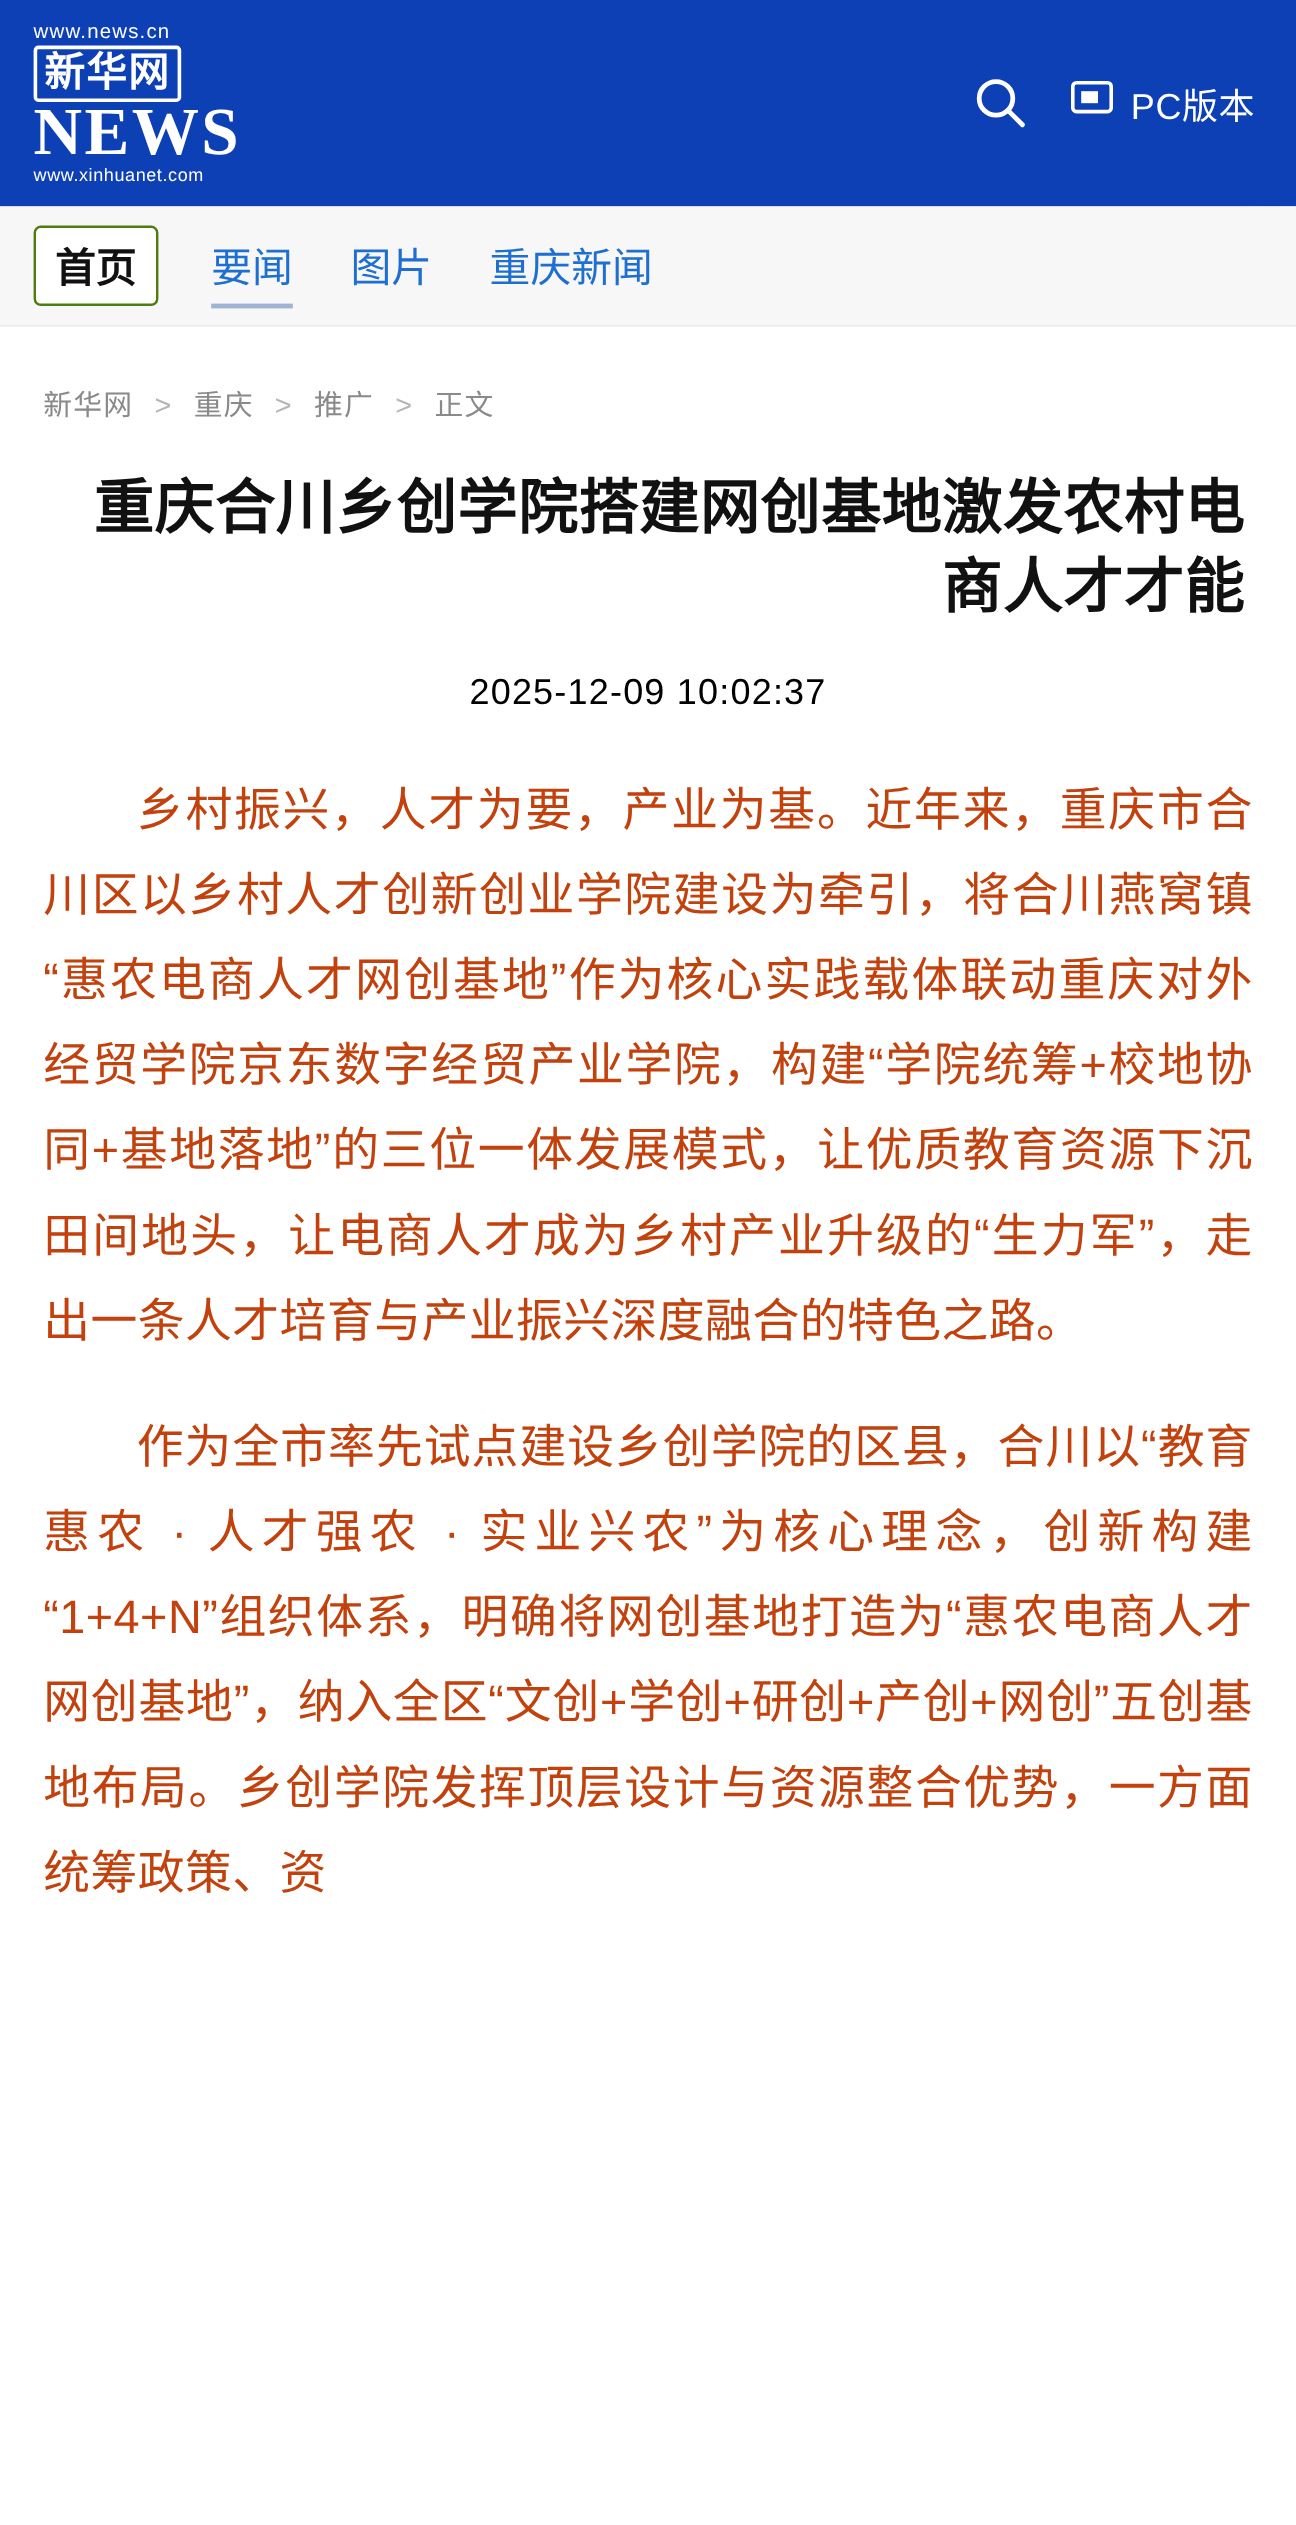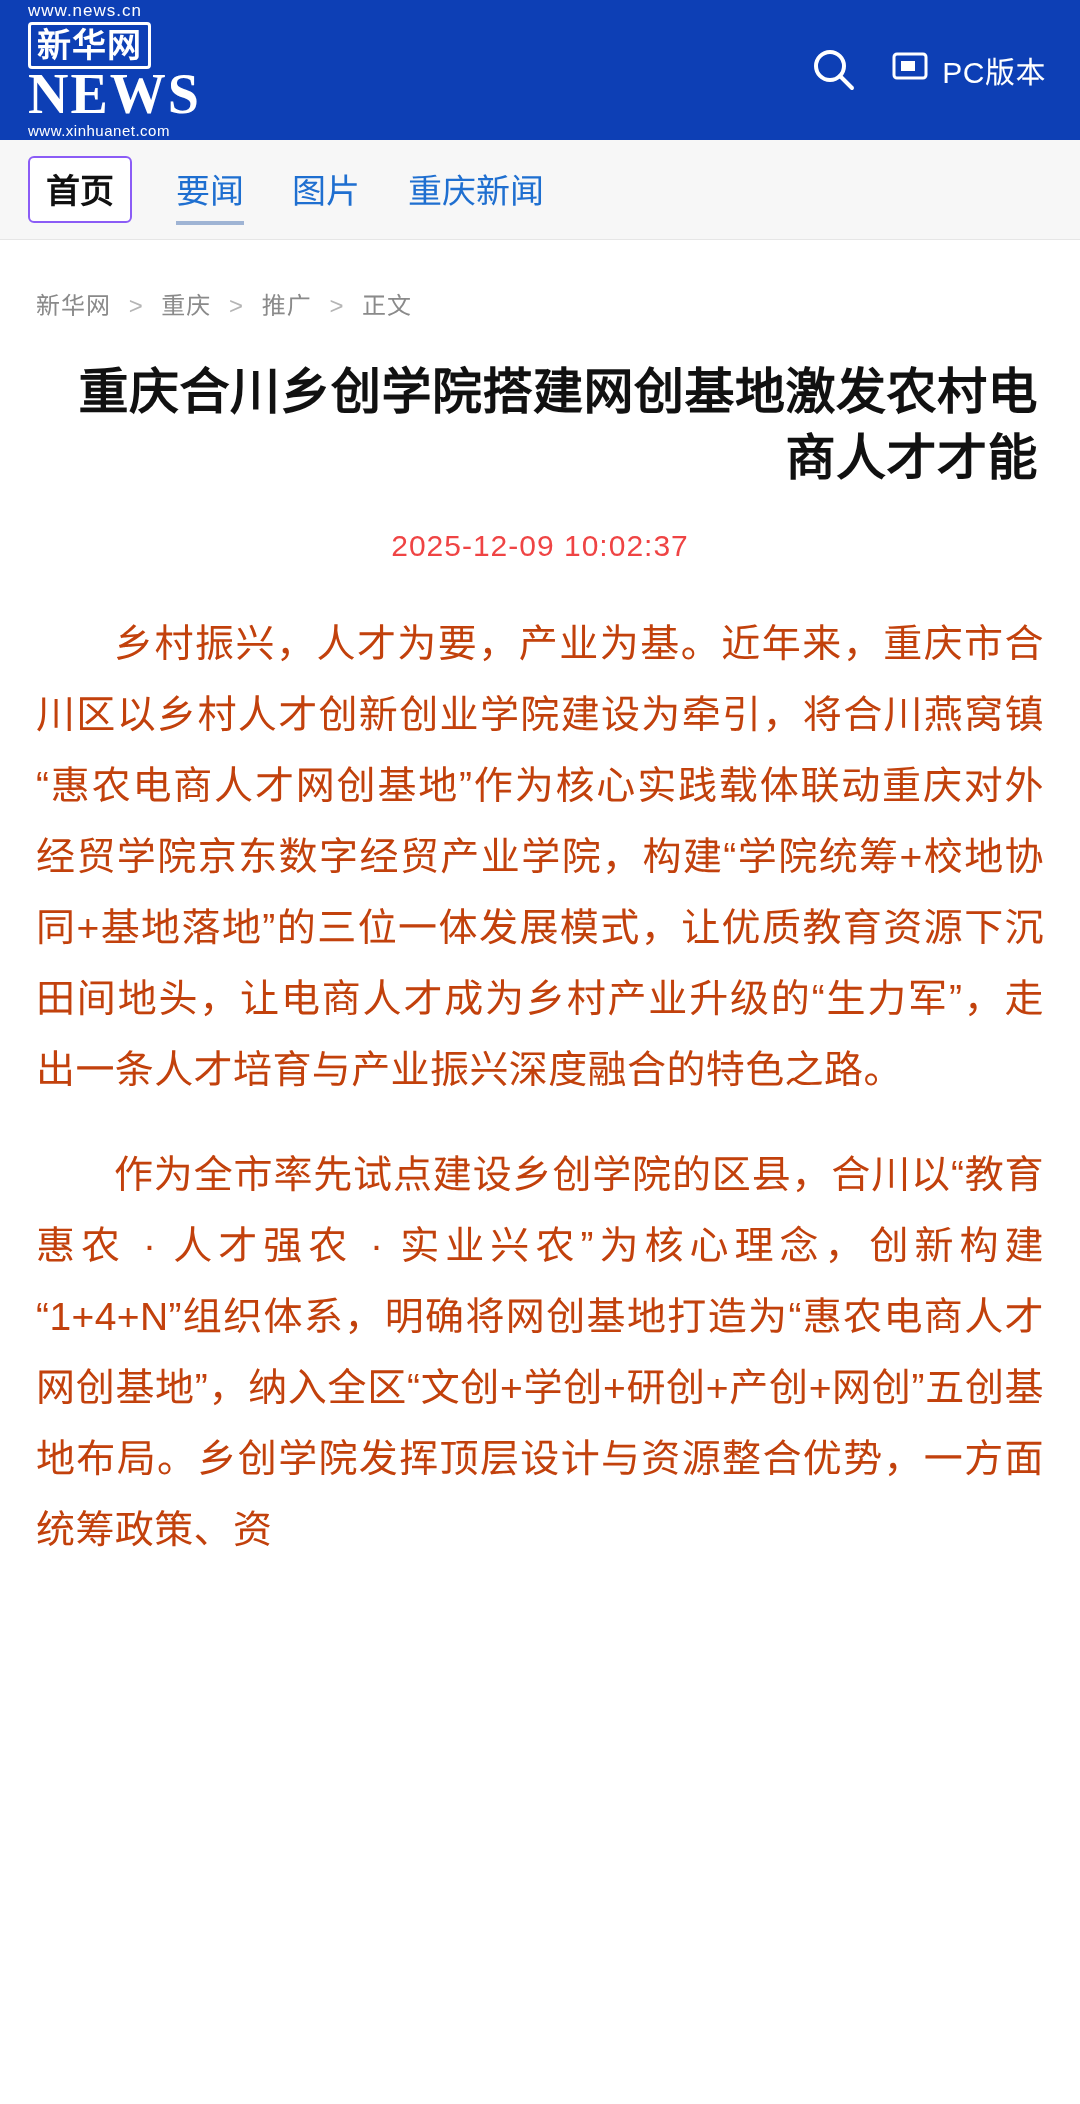--- a/index.html
+++ b/index.html
@@ -11,21 +11,21 @@
     width: 1080px;
     height: 2104px;
     overflow: hidden;
     font-family: "Liberation Sans", "DejaVu Sans", sans-serif;
     -webkit-font-smoothing: antialiased;
   }
 
   
   .topbar {
     position: relative;
-    height: 140px;
+    height: 172px;
     background: #0d3fb5;
     display: flex;
     align-items: center;
     justify-content: space-between;
     padding: 0 34px 0 28px;
     box-sizing: border-box;
   }
   .brand {
     display: flex;
     flex-direction: column;
@@ -114,21 +114,21 @@
     color: #1f6fd0;
     margin-right: 48px;
     position: relative;
     flex: 0 0 auto;
     padding-bottom: 2px;
   }
   .nav-item.active {
     color: #111111;
     font-weight: bold;
     background: #ffffff;
-    border: 2px solid #8b5cf6;
+    border: 2px solid #4d7c0f;
     border-radius: 6px;
     padding: 6px 16px 8px 16px;
     margin-right: 44px;
   }
   .nav-item.underlined::after {
     content: "";
     position: absolute;
     left: 0;
     right: 0;
     bottom: -10px;
@@ -168,21 +168,21 @@
     line-height: 1.32;
     font-weight: bold;
     color: #111111;
     text-align: right;
     margin: 0 6px 34px 6px;
     letter-spacing: 0.5px;
     font-family: Liberation Mono, monospace;
   }
   .timestamp {
     text-align: center;
-    color: #ef4444;
+    color: #000000;
     font-size: 30px;
     margin-bottom: 46px;
     letter-spacing: 1px;
   }
   .para {
     font-size: 39px;
     line-height: 1.82;
     color: #c2410c;
     text-indent: 2em;
     margin: 0 0 34px 0;

